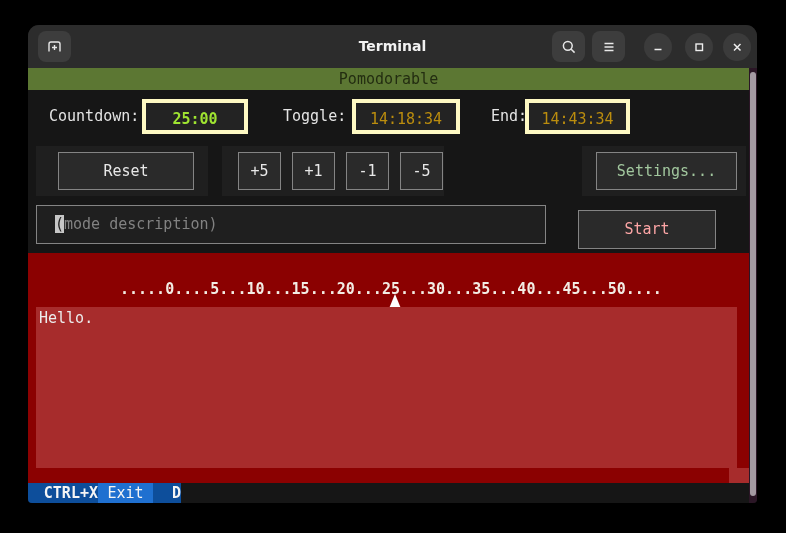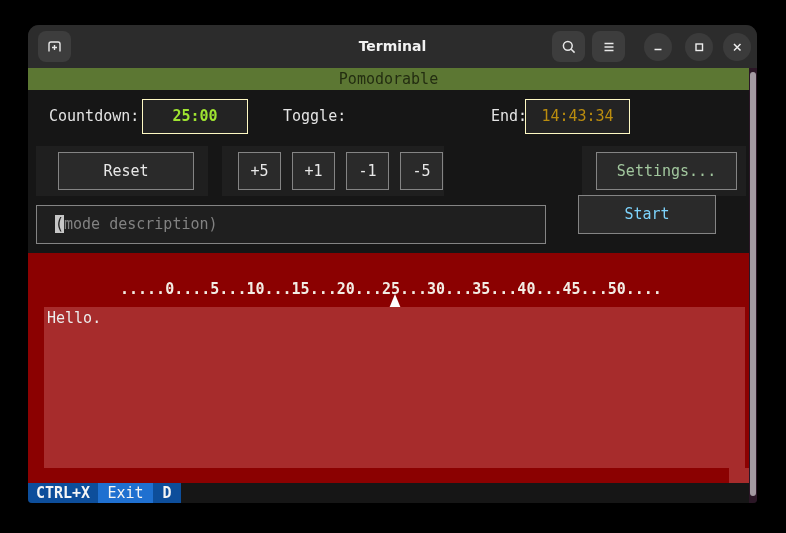--- a/index.html
+++ b/index.html
@@ -26,57 +26,57 @@
   .tb-rect svg,.tb-circ svg{display:block;}
   
   .screen{position:absolute;top:43px;left:0;width:729px;height:435px;background:#161616;}
   .green-bar{position:absolute;top:0;left:0;width:721px;height:22px;background:#5c7733;
     color:#232d11;font-size:15px;line-height:22px;text-align:center;}
   .row-label{position:absolute;top:31px;height:35px;line-height:35px;font-size:15px;color:#e4e4e4;margin-left:13px;}
   .lbl-countdown{left:8px;}
   .lbl-start{left:242px;}
   .lbl-end{left:450px;}
   .val-box{position:absolute;top:31px;height:35px;line-height:33px;text-align:center;
-    background:#232323;border:1px solid #fef9c3;font-size:15px;}
+    background:#232323;border:4px solid #fef9c3;font-size:15px;}
   .box-countdown{left:114px;width:106px;color:#9fe431;font-weight:bold;}
   .box-start{left:324px;width:108px;color:#bb8d0e;}
   .box-end{left:497px;width:105px;color:#bb8d0e;}
   .strip{position:absolute;top:78px;height:50px;background:#1f1f1f;}
   .strip-reset{left:8px;width:172px;}
   .strip-steps{left:194px;width:222px;}
   .strip-settings{left:554px;width:164px;}
   .tui-btn{position:absolute;top:84px;height:38px;line-height:36px;text-align:center;
     background:#2a2a2a;border:1px solid #848484;font-size:15px;font-weight:normal;color:#e8e8e8;cursor:default;}
   .btn-reset{left:30px;width:136px;}
   .btn-p5{left:210px;width:43px;}
   .btn-p1{left:264px;width:43px;}
   .btn-m1{left:318px;width:43px;}
   .btn-m5{left:372px;width:43px;}
   .btn-settings{left:568px;width:141px;color:#a2c79e;}
   .task-input{position:absolute;left:8px;top:137px;width:510px;height:39px;background:#1f1f1f;
     border:1px solid #848484;font-size:15px;line-height:37px;padding-left:18px;white-space:pre;}
   .task-cursor{background:#c6c6c6;color:#1f1f1f;}
   .task-placeholder{color:#828282;}
-  .btn-start{left:550px;top:127px;width:138px;height:39px;line-height:37px;color:#7dd3fc;}
+  .btn-start{left:550px;top:142px;width:138px;height:39px;line-height:37px;color:#fca5a5;}
   
   .tomato{position:absolute;top:185px;left:0;width:721px;height:230px;background:#8b0101;}
   .ruler{position:absolute;left:92px;top:17px;line-height:21px;font-size:15px;font-weight:bold;
     color:#f2ece4;white-space:pre;margin-top:9px;}
   .underline-row{position:absolute;left:92px;top:38px;line-height:21px;font-size:15px;font-weight:bold;
     color:#f2ece4;white-space:pre;}
   .marker{display:inline-block;width:0;height:0;border-left:7px solid transparent;
     border-right:7px solid transparent;border-bottom:17px solid #fff;
     margin:0 -2.5px;position:relative;top:3px;}
-  .log-panel{position:absolute;left:16px;top:54px;width:701px;height:161px;background:#a72c2c;
+  .log-panel{position:absolute;left:8px;top:54px;width:701px;height:161px;background:#a72c2c;
     font-size:15px;line-height:21px;color:#ececec;padding:1px 0 0 3px;}
   .corner-block{position:absolute;left:701px;top:215px;width:20px;height:15px;background:#a72c2c;}
   
   .footer{position:absolute;top:415px;left:0;width:721px;height:20px;display:flex;
     font-size:15px;line-height:20px;color:#f5f5f5;}
-  .f-key{background:#0d4e9b;font-weight:bold;text-align:center;}
+  .f-key{background:#0d4e9b;font-weight:bold;text-align:right;}
   .f-desc{background:#1f70d0;text-align:center;}
   .f-key1{width:70px;}
   .f-desc1{width:55px;}
   .f-key2{width:28px;}
   .f-desc2{flex:1;text-align:left;padding-left:10px;}
   
   .scrollbar{position:absolute;right:0;top:0;width:8px;height:435px;background:#2b1626;}
   .scroll-thumb{position:absolute;left:1px;top:4px;width:6px;height:424px;background:#a49aa2;border-radius:3px;}
 </style>
 </head>
@@ -140,20 +140,21 @@
 
   <div class="screen">
 
     <div class="green-bar">
       <span>Pomodorable</span>
     </div>
 
     <div class="row-label lbl-countdown">Countdown:</div>
     <div class="val-box box-countdown">25:00</div>
     <div class="row-label lbl-start">Toggle:</div>
+    <div class="val-box box-start">14:18:34</div>
     <div class="row-label lbl-end">End:</div>
     <div class="val-box box-end">14:43:34</div>
 
     <div class="strip strip-reset"></div>
     <div class="strip strip-steps"></div>
     <div class="strip strip-settings"></div>
 
     <div class="tui-btn btn-reset">Reset</div>
     <div class="tui-btn btn-p5">+5</div>
     <div class="tui-btn btn-p1">+1</div>

